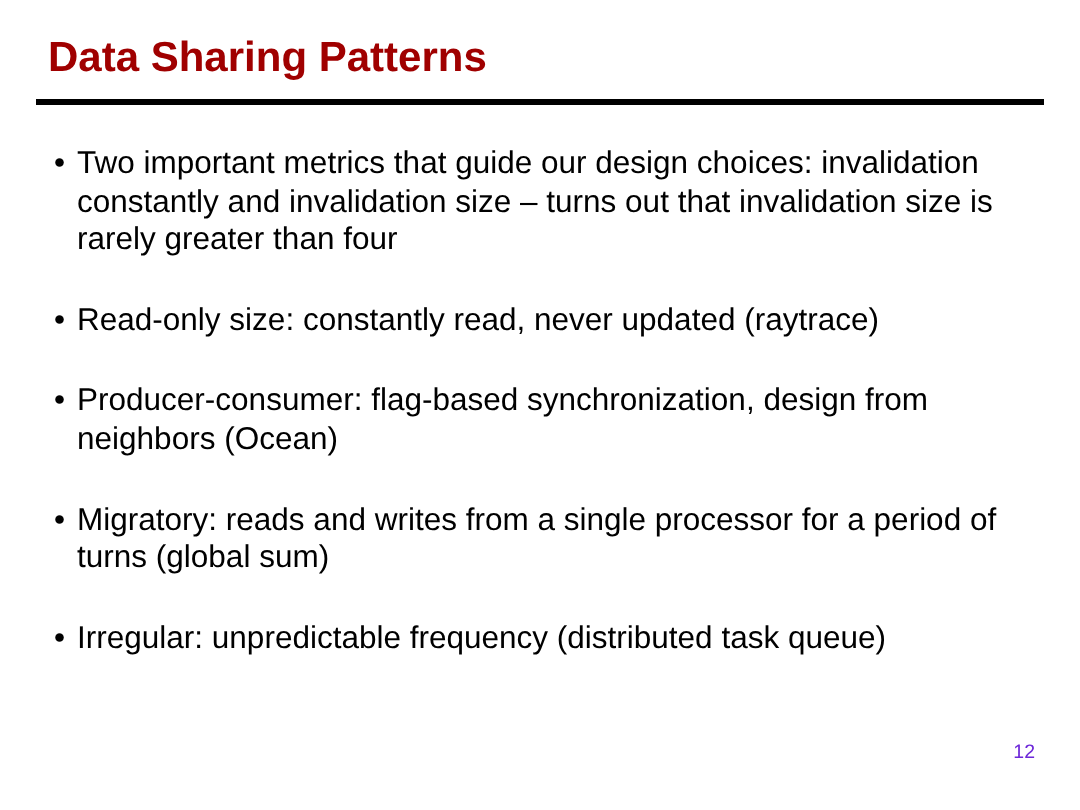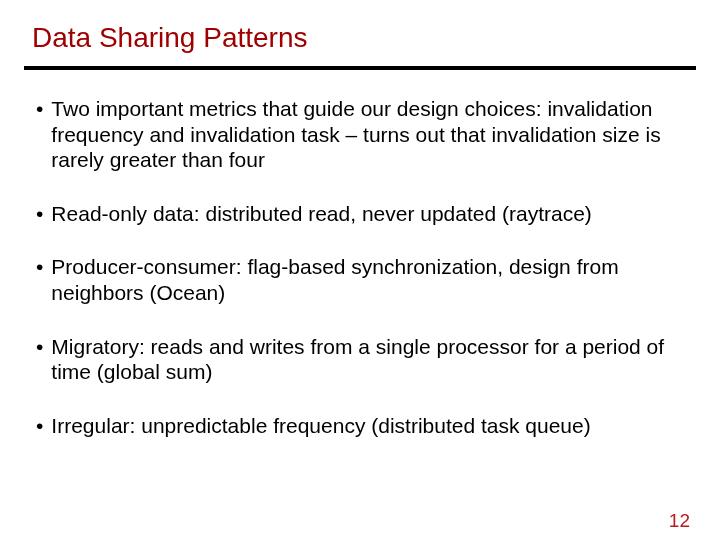--- a/index.html
+++ b/index.html
@@ -13,21 +13,21 @@
   }
   .slide {
     position: relative;
     width: 720px;
     height: 540px;
     box-sizing: border-box;
   }
   .title {
     color: #a00000;
     font-size: 28px;
-    font-weight: 400;
+    font-weight: 700;
     padding: 22px 16px 8px 32px;
   }
   .rule {
     border: none;
     border-top: 4px solid #000;
     margin: 4px 24px 0 24px;
   }
   .body {
     padding: 26px 28px 0 36px;
   }
@@ -42,49 +42,49 @@
   .bullet .dot {
     flex: 0 0 auto;
     padding-right: 8px;
   }
   .bullet .text {
     flex: 1 1 auto;
   }
   .pagenum {
     position: absolute;
     right: 30px;
-    bottom: 8px;
-    font-size: 19px;
-    color: #b91c1c;
+    bottom: 32px;
+    font-size: 13px;
+    color: #6d28d9;
   }
 </style>
 </head>
 <body>
 
 <div class="slide">
 
   <div class="title">Data Sharing Patterns</div>
   <hr class="rule">
 
   <div class="body">
     <div class="bullet">
       <span class="dot">•</span>
-      <span class="text">Two important metrics that guide our design choices: invalidation frequency and invalidation task – turns out that invalidation size is rarely greater than four</span>
+      <span class="text">Two important metrics that guide our design choices: invalidation constantly and invalidation size – turns out that invalidation size is rarely greater than four</span>
     </div>
     <div class="bullet">
       <span class="dot">•</span>
-      <span class="text">Read-only data: distributed read, never updated (raytrace)</span>
+      <span class="text">Read-only size: constantly read, never updated (raytrace)</span>
     </div>
     <div class="bullet">
       <span class="dot">•</span>
       <span class="text">Producer-consumer: flag-based synchronization, design from neighbors (Ocean)</span>
     </div>
     <div class="bullet">
       <span class="dot">•</span>
-      <span class="text">Migratory: reads and writes from a single processor for a period of time (global sum)</span>
+      <span class="text">Migratory: reads and writes from a single processor for a period of turns (global sum)</span>
     </div>
     <div class="bullet">
       <span class="dot">•</span>
       <span class="text">Irregular: unpredictable frequency (distributed task queue)</span>
     </div>
   </div>
 
   <div class="pagenum">12</div>
 </div>
 

